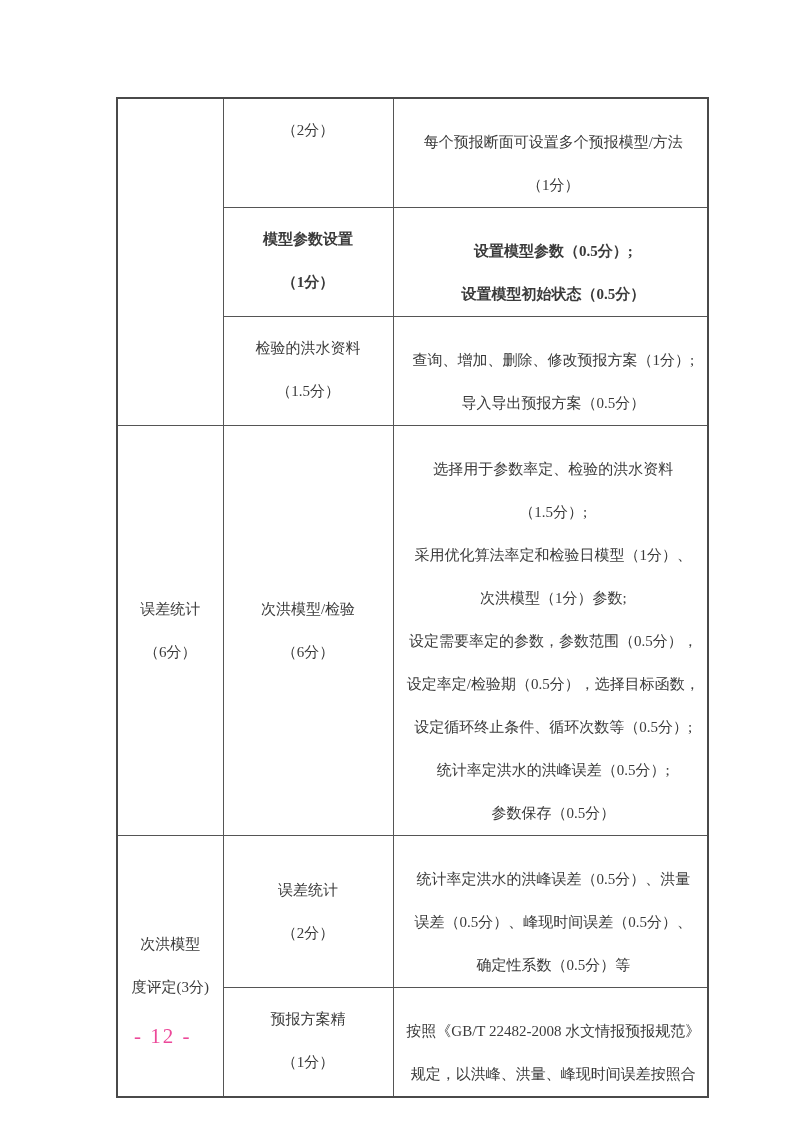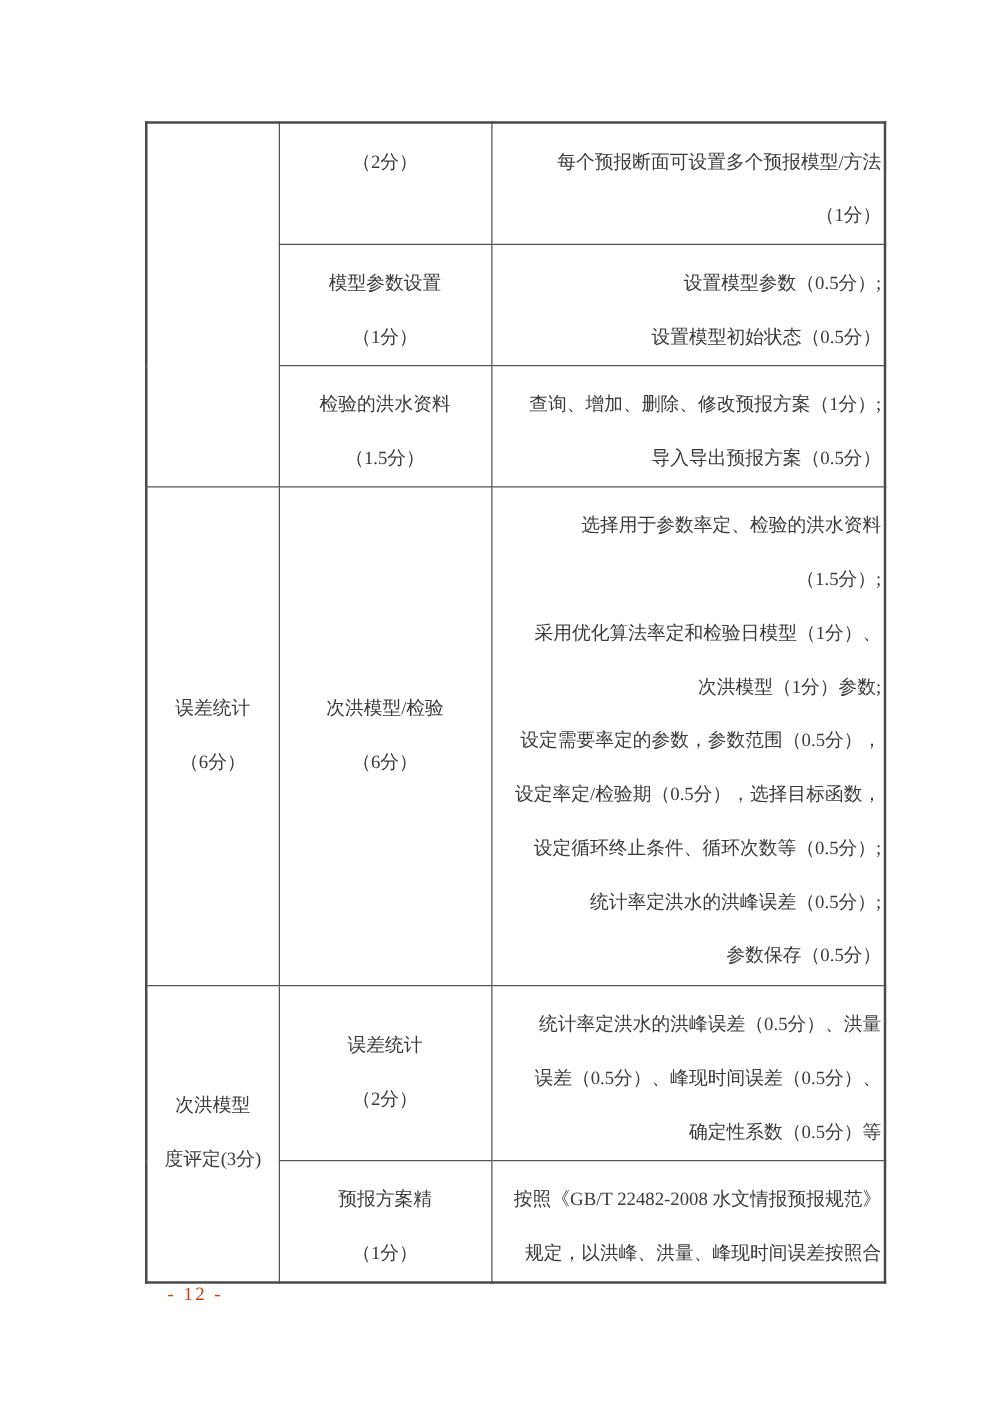--- a/index.html
+++ b/index.html
@@ -17,32 +17,32 @@
   col.c1 { width:106px; }
   col.c2 { width:170px; }
   col.c3 { width:315px; }
   td {
     border:1px solid #555555;
     font-size:15px; line-height:43px;
     white-space:pre; overflow:hidden;
     padding:0;
   }
   tr.r1 { height:95px; }
-  tr.r2 { height:90px; }
+  tr.r2 { height:90px;font-weight:bold; }
   tr.r3 { height:95px; }
   tr.r4 { height:399px; }
   tr.r5 { height:135px; }
   tr.r6 { height:96px; }
   td.cat, td.item { text-align:center; }
   td.vtop { vertical-align:top; padding-top:10px; }
   td.vmid { vertical-align:middle; }
-  td.crit { text-align:right; vertical-align:top; padding:10px 2px 0 8px; }
+  td.crit { text-align:center; vertical-align:top; padding:22px 2px 0 8px; }
   .pagenum {
     position:absolute; left:134px; top:1024px;
-    font-size:15px; line-height:24px; letter-spacing:2px; color:#c2410c;
+    font-size:21px; line-height:24px; letter-spacing:2px; color:#ec4899;
   }
 </style>
 </head>
 <body>
 
 <div class="page">
 
   <table class="tbl">
     <colgroup>
         <col class="c1">

